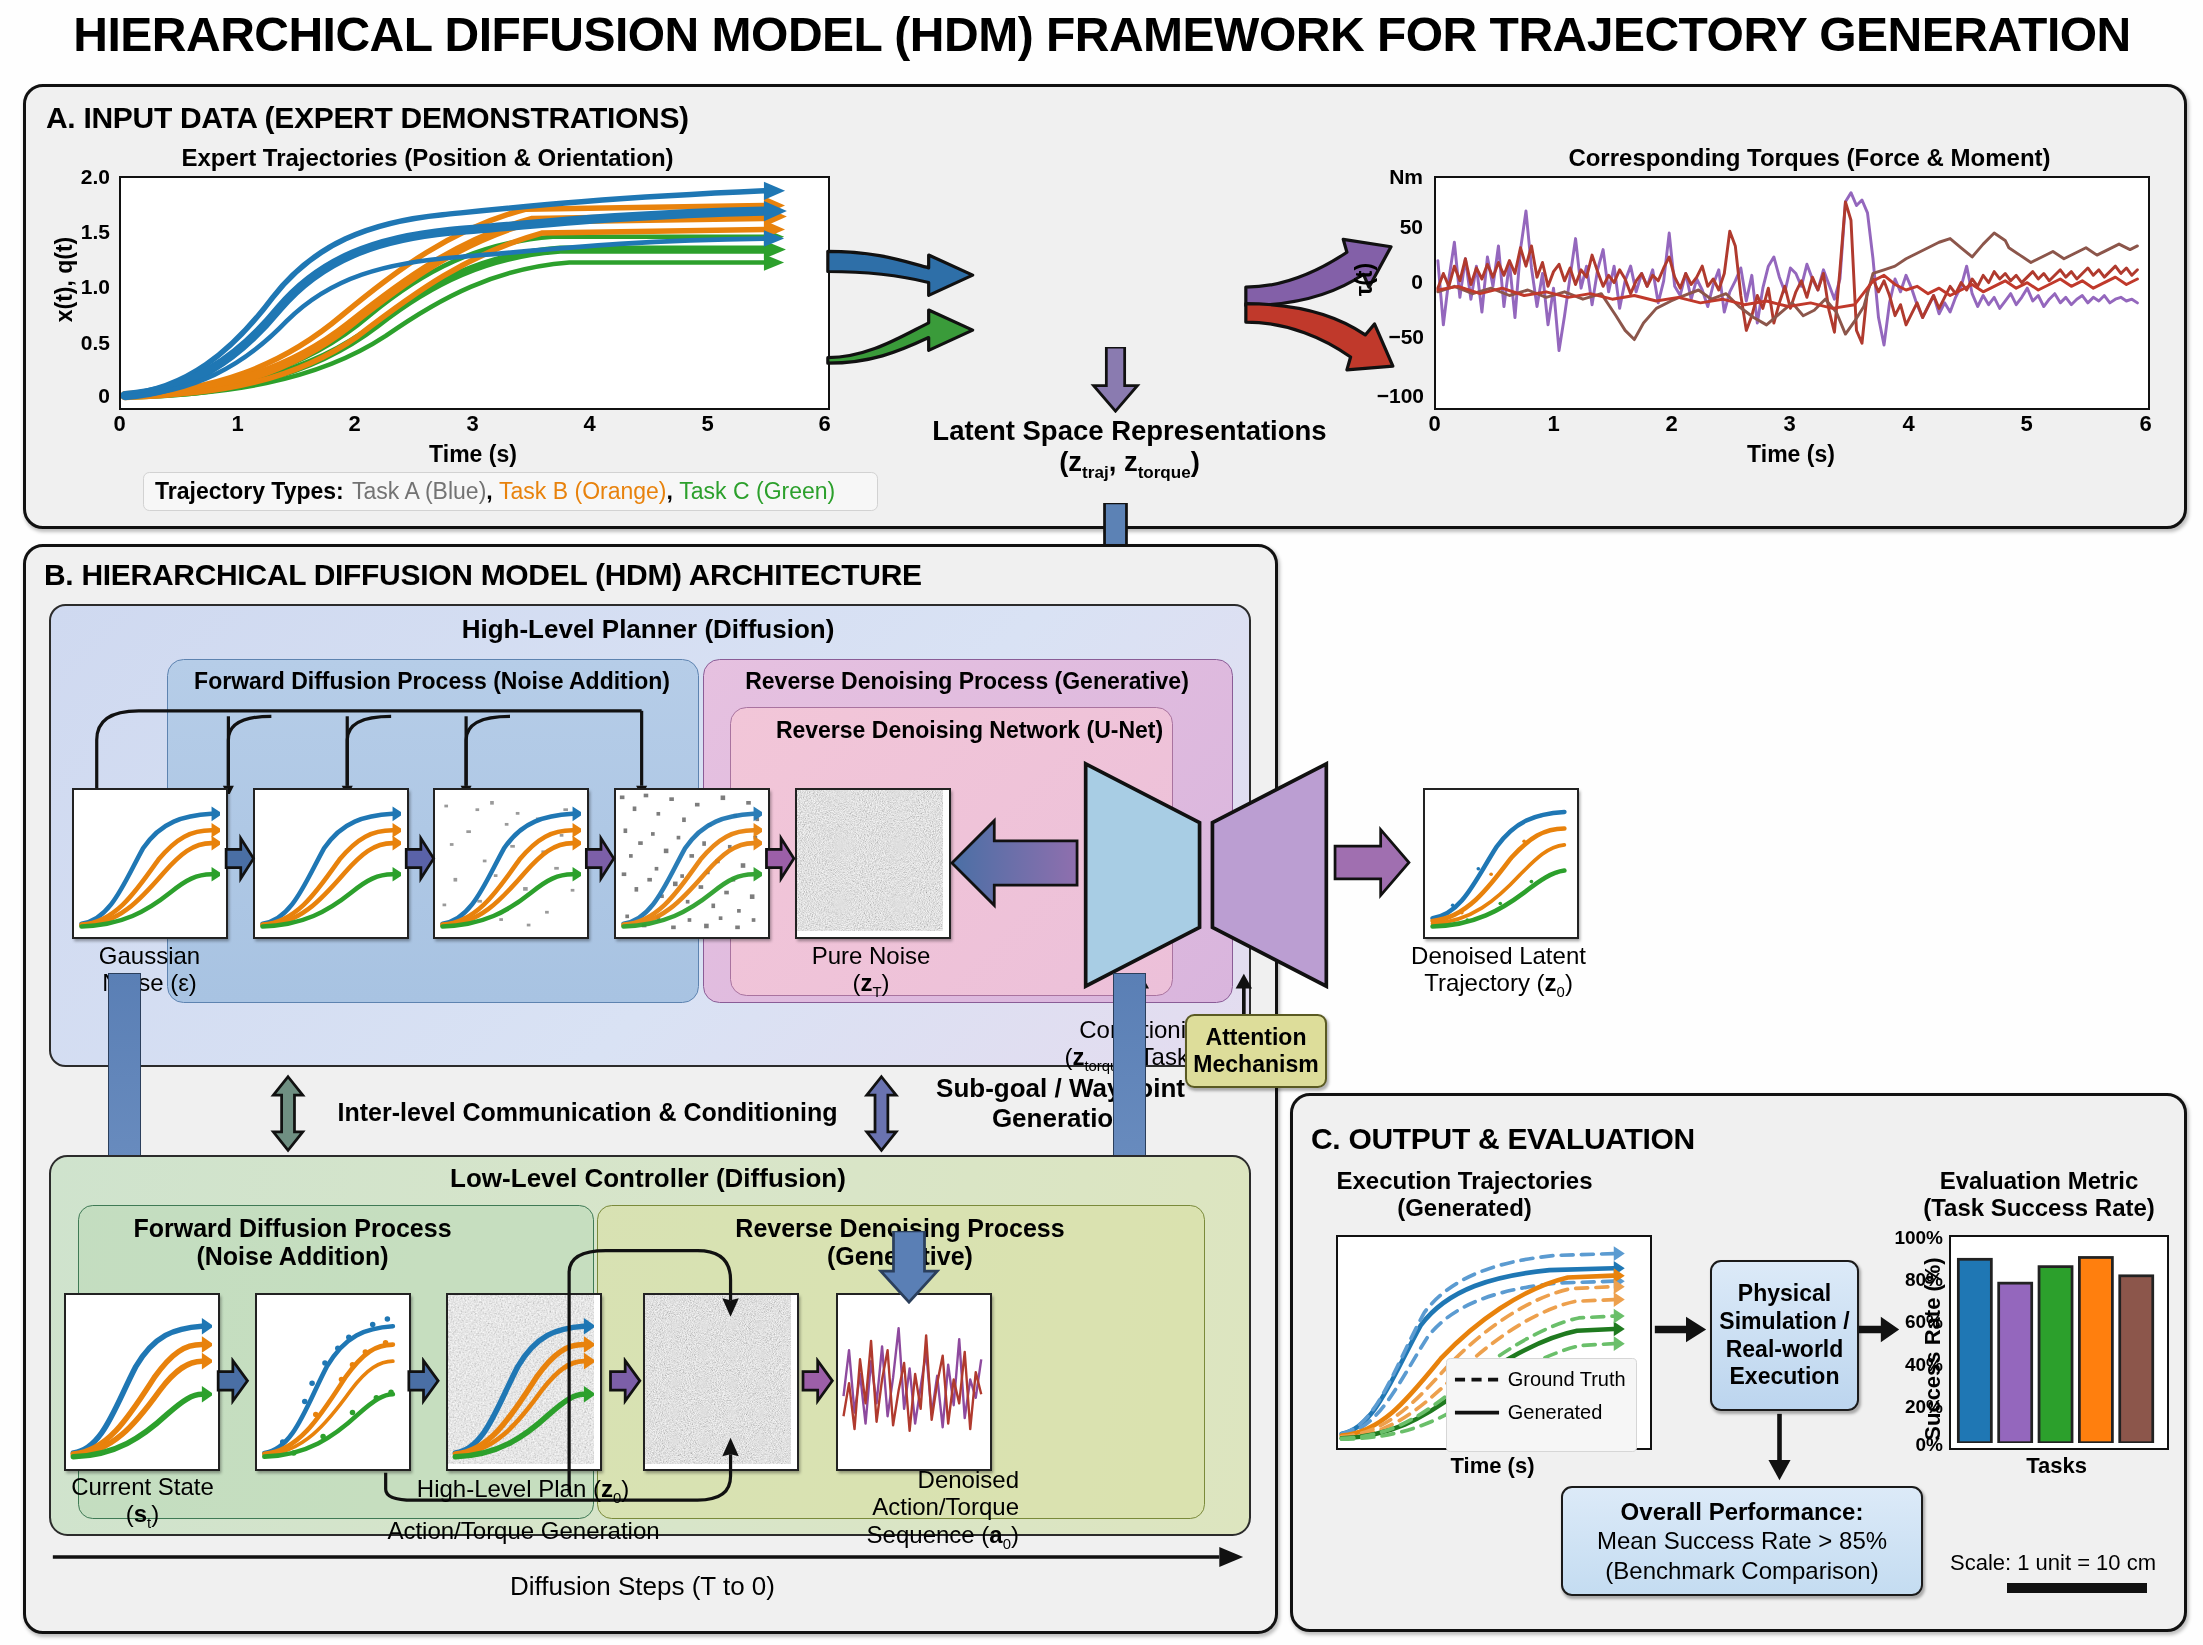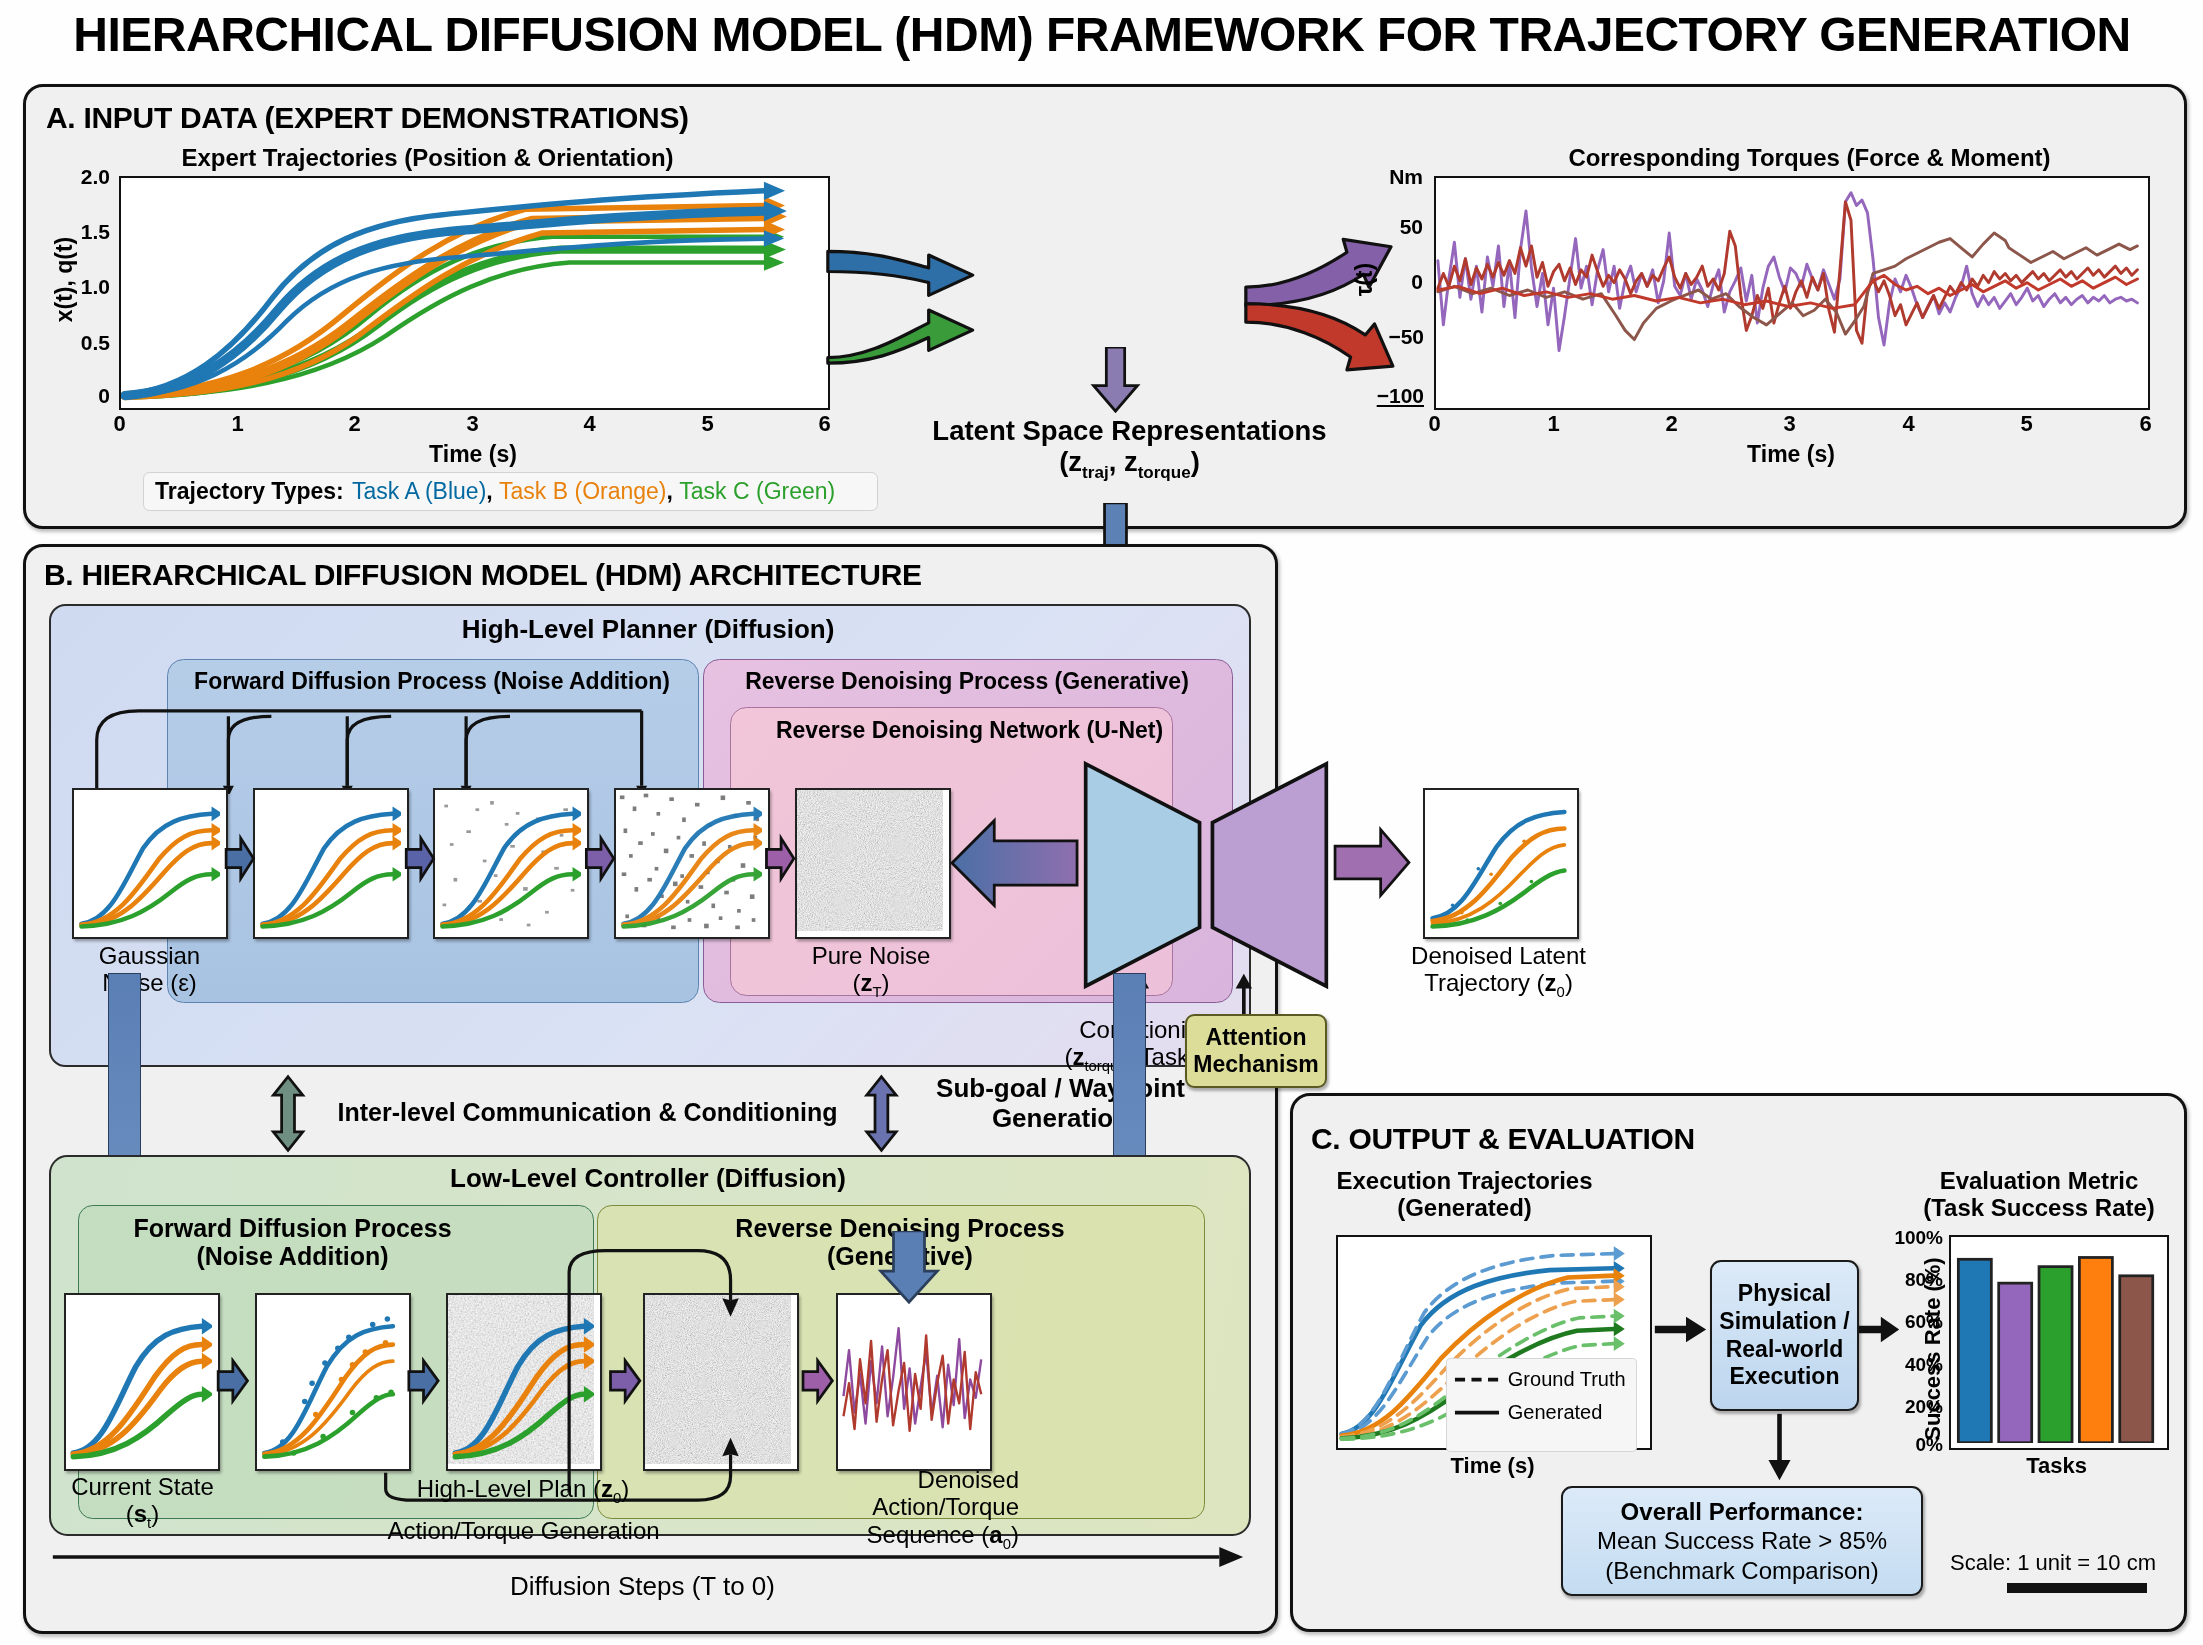--- a/index.html
+++ b/index.html
@@ -90,21 +90,21 @@
   <div class="tickx" style="left:336px;top:411px;width:37px;">2</div>
   <div class="tickx" style="left:454px;top:411px;width:37px;">3</div>
   <div class="tickx" style="left:571px;top:411px;width:37px;">4</div>
   <div class="tickx" style="left:689px;top:411px;width:37px;">5</div>
   <div class="tickx" style="left:806px;top:411px;width:37px;">6</div>
   <div class="axlabel" style="left:303px;top:441px;width:340px;">Time (s)</div>
 
   <div class="legendbar" style="left:115px;top:472px;width:735px;height:39px;">
     <span>Trajectory Types:</span>
     <span style="width:8.3px"></span>
-    <span style="color:#0369a1;font-weight:normal">Task A (Blue)</span>
+    <span style="color:#737373;font-weight:normal">Task A (Blue)</span>
     <span>,&nbsp;</span>
     <span style="color:#e8820c;font-weight:normal">Task B (Orange)</span>
     <span>,&nbsp;</span>
     <span style="color:#2ca02c;font-weight:normal">Task C (Green)</span>
   </div>
 
   <svg class="abs" style="left:826px;top:220px;" width="165" height="147" viewBox="0 0 180 160">
     <path d="M2,34 C 55,34 85,45 112,52 L112,38 L160,60 L112,82 L112,68 C 80,60 45,56 2,56 Z" fill="#2e6fa8" stroke="#111" stroke-width="3.5" stroke-linejoin="round"></path>
     <path d="M2,150 C 45,150 80,128 112,112 L112,98 L160,120 L112,142 L112,128 C 78,144 48,156 2,156 Z" fill="#3a9b3a" stroke="#111" stroke-width="3.5" stroke-linejoin="round"></path>
   </svg>
@@ -133,21 +133,21 @@
         <path stroke="#9467bd" d="M2,90 L8,160 L14,110 L20,70 L26,130 L32,88 L38,132 L44,96 L50,146 L56,86 L62,118 L68,74 L74,140 L80,92 L86,152 L92,78 L98,36 L104,98 L110,140 L116,104 L122,160 L128,120 L134,188 L140,150 L146,108 L152,66 L158,120 L164,96 L170,138 L176,100 L182,78 L188,124 L194,96 L200,142 L206,112 L212,96 L218,124 L224,104 L230,118 L236,100 L242,136 L248,112 L254,60 L260,118 L266,128 L272,104 L278,132 L284,110 L290,122 L296,140 L302,116 L308,100 L314,146 L320,124 L326,112 L332,98 L338,134 L344,106 L350,158 L356,120 L362,96 L368,86 L374,108 L380,124 L386,98 L392,104 L398,118 L404,94 L410,110 L416,122 L422,100 L428,116 L434,132 L440,110 L446,26 L452,16 L458,30 L464,24 L470,38 L476,88 L482,152 L488,182 L494,136 L500,110 L506,124 L512,106 L518,120 L524,138 L530,152 L536,140 L542,128 L548,148 L554,136 L560,146 L566,130 L572,118 L578,96 L584,126 L590,140 L596,128 L602,138 L608,130 L614,142 L620,134 L626,126 L632,138 L638,130 L644,120 L650,134 L656,128 L662,140 L668,132 L674,126 L680,136 L686,130 L692,138 L698,132 L704,128 L710,136 L716,130 L722,134 L728,128 L734,136 L740,132 L746,130 L752,134 L758,132 L764,136"></path>
         <path stroke="#b03a2e" d="M2,120 L8,104 L14,118 L20,96 L26,112 L32,88 L38,116 L44,98 L50,110 L56,94 L62,108 L68,92 L74,106 L80,90 L86,104 L92,76 L98,96 L104,74 L110,108 L116,92 L122,118 L128,102 L134,94 L140,112 L146,98 L152,116 L158,100 L164,108 L170,84 L176,102 L182,118 L188,106 L194,114 L200,100 L206,110 L212,126 L218,112 L224,104 L230,118 L236,106 L242,112 L248,98 L254,86 L260,108 L266,120 L272,104 L278,116 L284,108 L290,96 L296,118 L302,110 L308,122 L314,104 L320,58 L326,74 L332,128 L338,166 L344,150 L350,128 L356,142 L362,120 L368,158 L374,136 L380,118 L386,142 L392,124 L398,112 L404,130 L410,108 L416,122 L422,104 L428,144 L434,168 L440,100 L446,26 L452,46 L458,166 L464,180 L470,122 L476,110 L482,124 L488,112 L494,128 L500,150 L506,138 L512,160 L518,148 L524,136 L530,152 L536,140 L542,128 L548,142 L554,130 L560,118 L566,126 L572,114 L578,122 L584,110 L590,118 L596,106 L602,114 L608,102 L614,110 L620,104 L626,112 L632,106 L638,114 L644,108 L650,102 L656,110 L662,104 L668,112 L674,106 L680,100 L686,108 L692,102 L698,110 L704,104 L710,98 L716,106 L722,100 L728,108 L734,102 L740,96 L746,104 L752,98 L758,106 L764,100"></path>
         <path stroke="#8c564b" d="M2,124 L20,118 L40,126 L60,120 L80,128 L100,122 L120,130 L140,124 L160,132 L180,126 L196,150 L206,166 L216,176 L226,158 L240,142 L256,134 L270,128 L286,122 L300,132 L316,126 L330,140 L346,152 L360,160 L374,148 L388,136 L400,150 L412,144 L424,132 L436,146 L446,170 L456,156 L466,140 L476,104 L488,100 L500,96 L512,88 L524,82 L536,76 L548,70 L560,66 L572,76 L584,86 L596,72 L608,60 L620,68 L624,76 L636,84 L648,92 L660,86 L672,80 L684,88 L696,82 L708,76 L720,84 L732,78 L744,72 L756,78 L764,74"></path>
         <path stroke="#c0392b" d="M2,122 L24,118 L48,126 L72,120 L96,128 L120,124 L144,130 L168,126 L192,132 L216,128 L240,134 L264,130 L288,136 L312,132 L336,138 L360,134 L384,140 L408,136 L432,142 L456,138 L476,112 L488,106 L500,116 L512,122 L524,118 L536,126 L548,120 L560,128 L572,122 L584,116 L596,124 L608,118 L620,112 L632,120 L644,114 L656,122 L668,116 L680,110 L692,118 L704,112 L716,120 L728,114 L740,108 L752,116 L764,110"></path>
       </g>
     </svg>
   </div>
   <div class="tick" style="left:1350px;top:215px;width:73px;">50</div>
   <div class="tick" style="left:1350px;top:270px;width:73px;">0</div>
   <div class="tick" style="left:1343px;top:325px;width:81px;">−50</div>
-  <div class="tick" style="left:1332px;top:384px;width:92px;text-decoration:underline;">−100</div>
+  <div class="tick" style="left:1332px;top:384px;width:92px;">−100</div>
   <div class="tickx" style="left:1416px;top:411px;width:37px;">0</div>
   <div class="tickx" style="left:1535px;top:411px;width:37px;">1</div>
   <div class="tickx" style="left:1653px;top:411px;width:37px;">2</div>
   <div class="tickx" style="left:1771px;top:411px;width:37px;">3</div>
   <div class="tickx" style="left:1890px;top:411px;width:37px;">4</div>
   <div class="tickx" style="left:2008px;top:411px;width:37px;">5</div>
   <div class="tickx" style="left:2127px;top:411px;width:37px;">6</div>
   <div class="axlabel" style="left:1621px;top:441px;width:340px;">Time (s)</div>
 
   <svg class="abs" style="left:1088px;top:503px;" width="55" height="96" viewBox="0 0 60 105">

